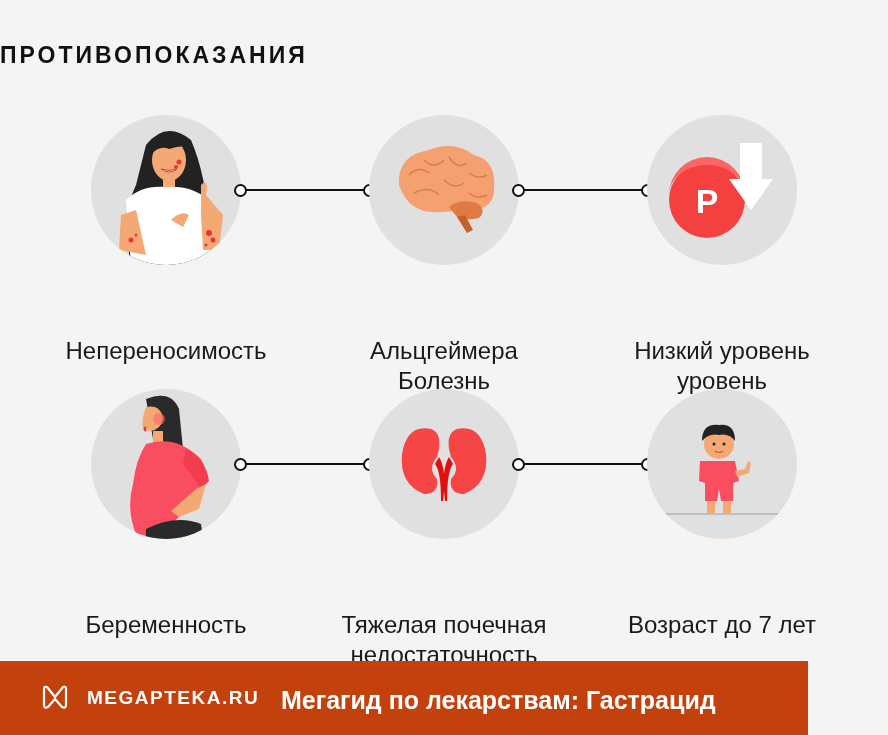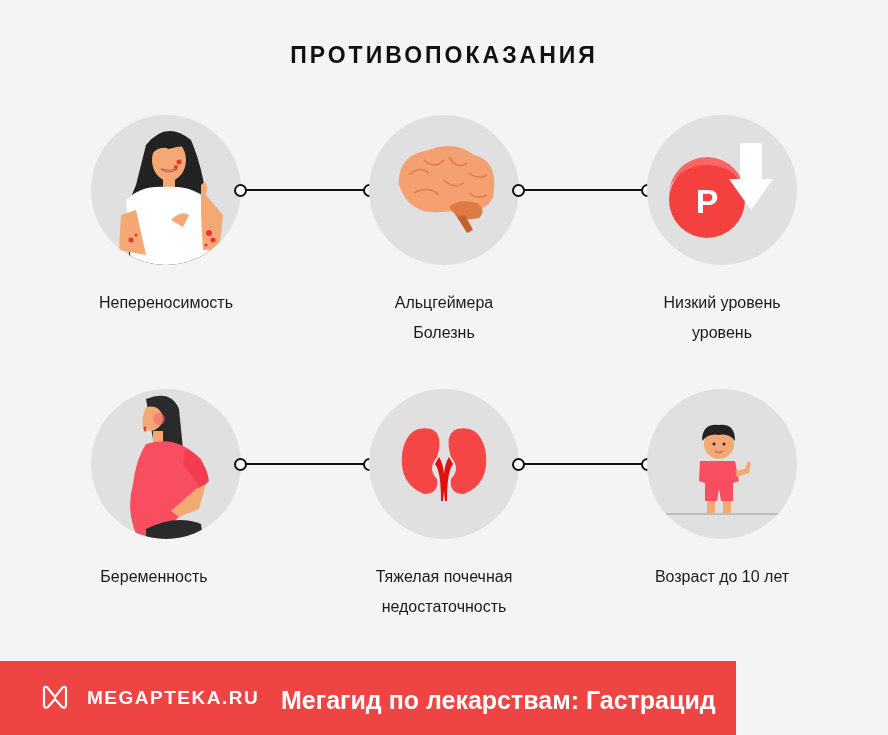--- a/index.html
+++ b/index.html
@@ -1,23 +1,23 @@
 <!DOCTYPE html>
 <html><head>
 <meta charset="utf-8">
 <style>
   html,body{margin:0;padding:0;}
   body{width:888px;height:735px;background:#f4f4f4;position:relative;overflow:hidden;font-family:"Liberation Sans",sans-serif;color:#1a1a1a;}
-  .title{position:absolute;top:42px;left:0;width:888px;text-align:center;font-size:23px;font-weight:bold;letter-spacing:3px;color:#111;}
+  .title{position:absolute;top:42px;left:0;width:888px;text-align:left;font-size:23px;font-weight:bold;letter-spacing:3px;color:#111;}
   .circle{position:absolute;width:150px;height:150px;border-radius:50%;background:#e0e0e0;overflow:hidden;}
   .circle svg{position:absolute;left:0;top:0;width:150px;height:150px;}
   .conn{position:absolute;height:2px;background:#111;}
   .dot{position:absolute;width:9px;height:9px;border:2px solid #111;border-radius:50%;background:#fff;box-sizing:content-box;}
-  .label{position:absolute;width:260px;text-align:center;font-size:16px;line-height:30px;color:#1a1a1a;}
-  .footer{position:absolute;left:0;top:661px;width:736px;height:74px;background:#ef4444;}
+  .label{position:absolute;width:260px;text-align:center;font-size:24px;line-height:30px;color:#1a1a1a;margin-top:48px;}
+  .footer{position:absolute;left:0;top:661px;width:808px;height:74px;background:#c2410c;}
   .logo-icon{position:absolute;left:40px;top:24px;width:30px;height:26px;}
   .brand{position:absolute;left:87px;top:26px;font-size:19px;font-weight:bold;color:#fff;letter-spacing:1.5px;}
   .tagline{position:absolute;left:281px;top:25px;font-size:25px;font-weight:bold;color:#fff;}
 </style>
 </head>
 <body>
 
 <div class="title">ПРОТИВОПОКАЗАНИЯ</div>
 
 <div class="circle" style="left:91px;top:115px;">
@@ -115,29 +115,29 @@
     <circle cx="67" cy="55" r="1.5" fill="#222"></circle>
       <circle cx="77" cy="55" r="1.5" fill="#222"></circle>
     <path d="M68 62 Q72 65 76 62" stroke="#c55" stroke-width="1.2" fill="none"></path>
     <path d="M53 72 L88 72 L92 92 L86 94 L86 112 L74 112 L72 100 L70 112 L58 112 L58 94 L52 92 Z" fill="#f84e5f"></path>
     <rect x="60" y="112" width="8" height="12" fill="#f4a873"></rect>
     <rect x="76" y="112" width="8" height="12" fill="#f4a873"></rect>
     <path d="M88 82 L98 80 L101 72 L104 74 L102 84 L90 88 Z" fill="#f4a873"></path>
   </svg>
 </div>
 
-<div class="label" style="left:24px;top:562px;">
+<div class="label" style="left:36px;top:562px;">
   <div>Беременность</div>
 </div>
 <div class="label" style="left:314px;top:562px;">
   <div>Тяжелая почечная</div>
   <div>недостаточность</div>
 </div>
 <div class="label" style="left:592px;top:562px;">
-  <div>Возраст до 10 лет</div>
+  <div>Возраст до 7 лет</div>
 </div>
 
 <div class="footer">
   <svg class="logo-icon" viewBox="0 0 30 26">
     <path d="M4 4 Q4 1 7 2 L15 12 L23 2 Q26 1 26 4 L26 20 Q26 24 22 22 L15 14 L8 22 Q4 24 4 20 Z" fill="none" stroke="#fff" stroke-width="2.2" stroke-linejoin="round"></path>
   </svg>
   <div class="brand">MEGAPTEKA.RU</div>
   <div class="tagline">Мегагид по лекарствам: Гастрацид</div>
 </div>
 

